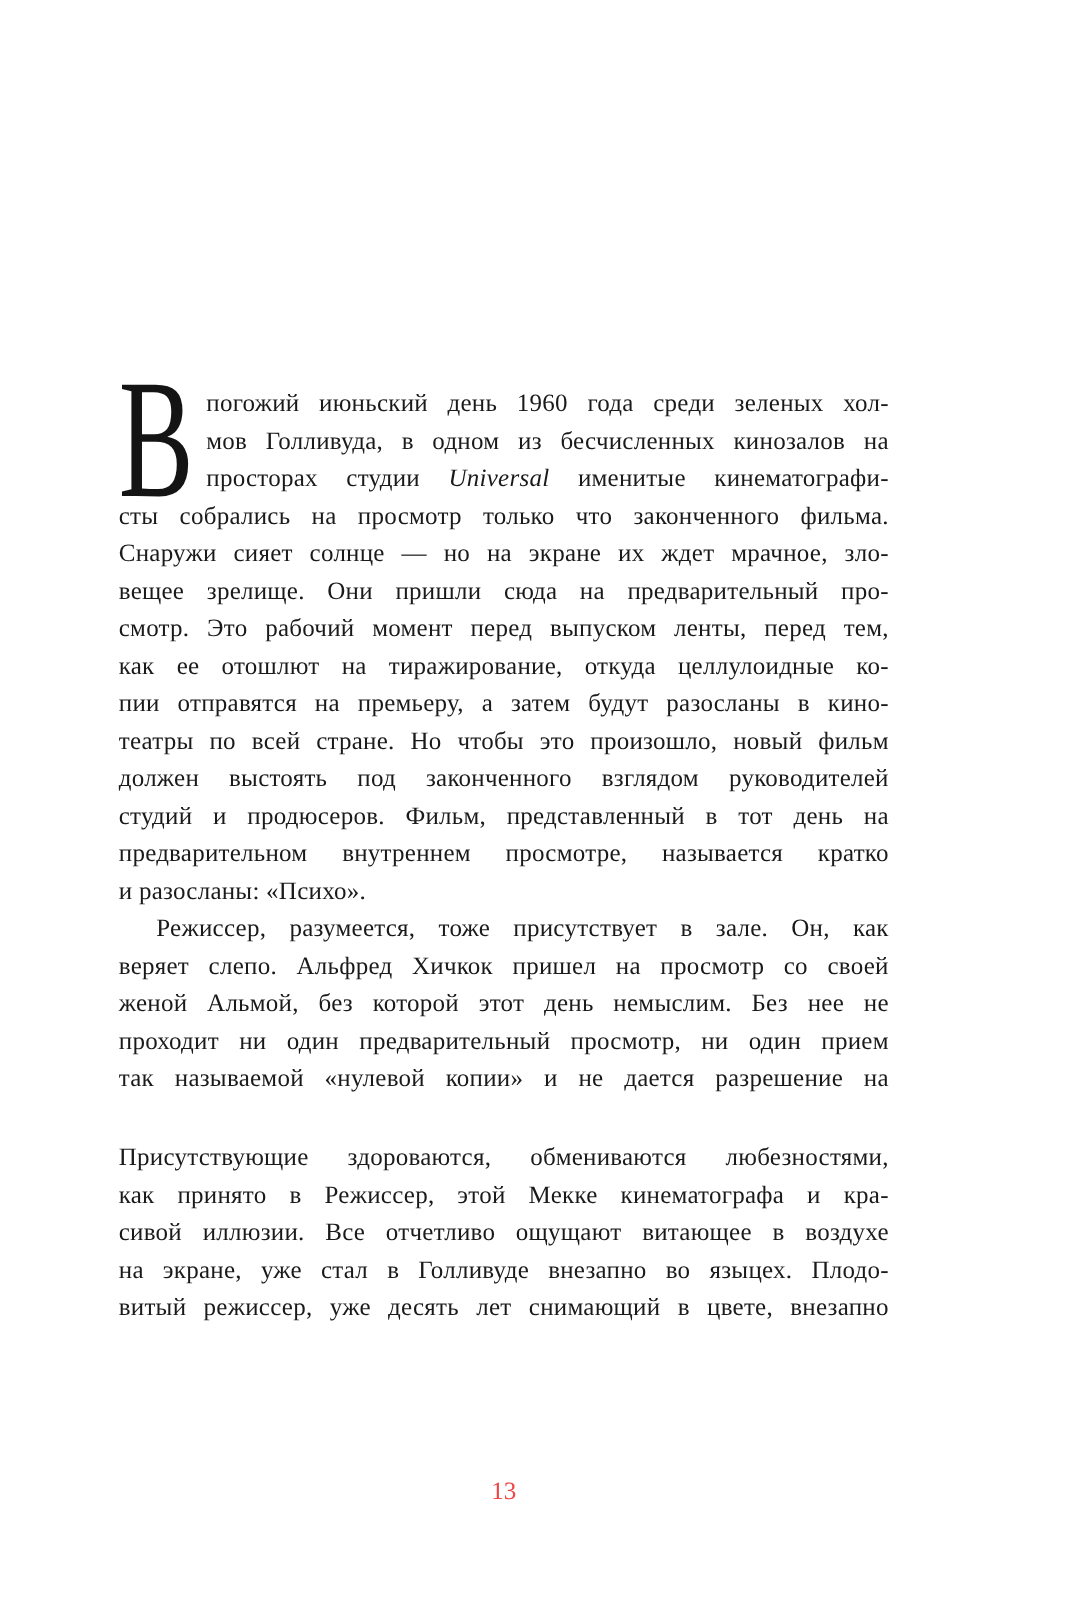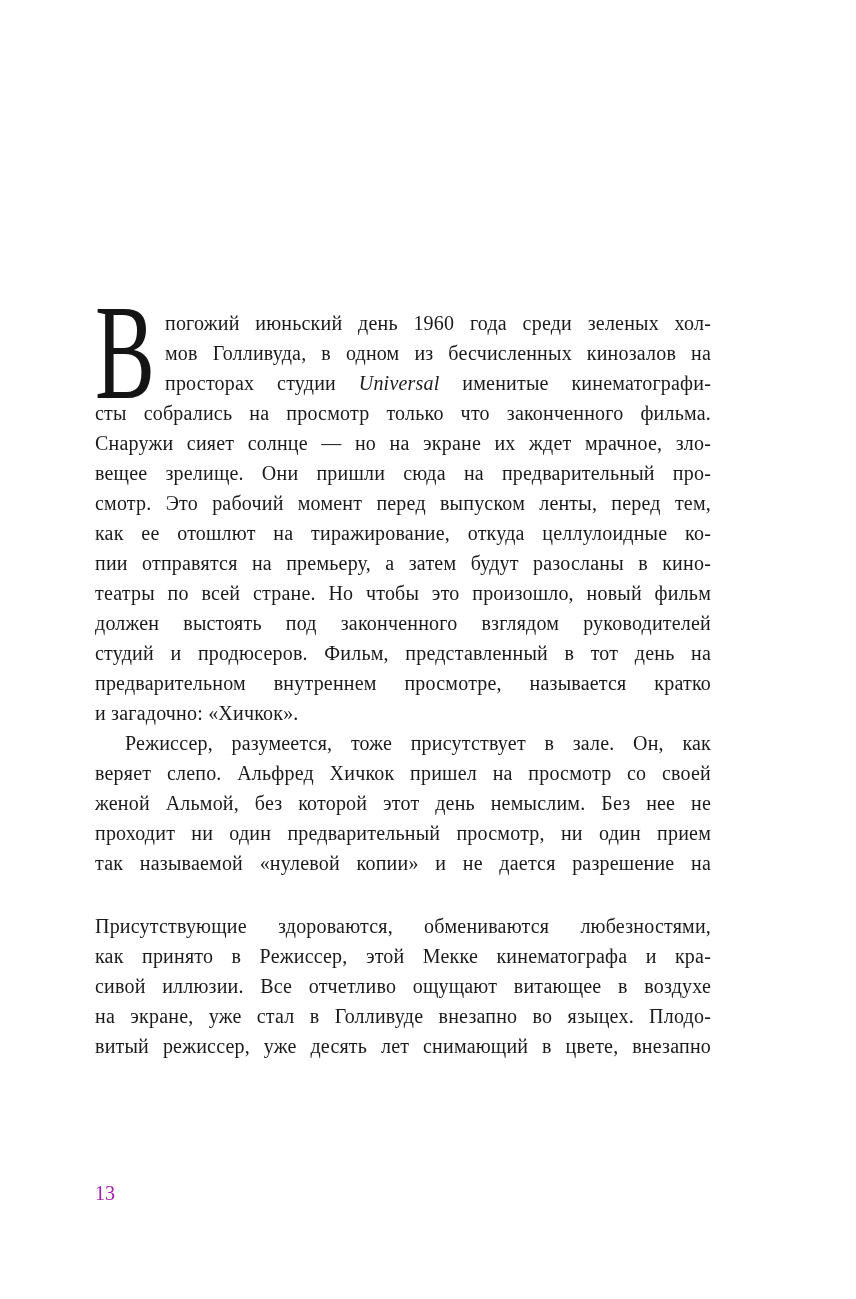--- a/index.html
+++ b/index.html
@@ -56,24 +56,24 @@
     line-height: 89px;
     transform: scaleX(0.66);
     transform-origin: 0 0;
     color: #141414;
   }
   .pagenum {
     position: absolute;
     top: 1182px;
     left: 95px;
     width: 616px;
-    text-align: left;
+    text-align: center;
     font-size: 20px;
     line-height: 22px;
-    color: #a21caf;
+    color: #ef4444;
   }
 </style>
 </head>
 <body>
 
 <div class="page">
   <div class="textblock">
 
     <section class="para">
       <span class="dropcap">В</span>
@@ -83,21 +83,21 @@
       <div class="ln">сты собрались на просмотр только что законченного фильма.</div>
       <div class="ln">Снаружи сияет солнце — но на экране их ждет мрачное, зло-</div>
       <div class="ln">вещее зрелище. Они пришли сюда на предварительный про-</div>
       <div class="ln">смотр. Это рабочий момент перед выпуском ленты, перед тем,</div>
       <div class="ln">как ее отошлют на тиражирование, откуда целлулоидные ко-</div>
       <div class="ln">пии отправятся на премьеру, а затем будут разосланы в кино-</div>
       <div class="ln">театры по всей стране. Но чтобы это произошло, новый фильм</div>
       <div class="ln">должен выстоять под законченного взглядом руководителей</div>
       <div class="ln">студий и продюсеров. Фильм, представленный в тот день на</div>
       <div class="ln">предварительном внутреннем просмотре, называется кратко</div>
-      <div class="ln last">и загадочно: «Хичкок».</div>
+      <div class="ln last">и разосланы: «Психо».</div>
     </section>
 
     <section class="para">
       <div class="ln indent">Режиссер, разумеется, тоже присутствует в зале. Он, как</div>
       <div class="ln">веряет слепо. Альфред Хичкок пришел на просмотр со своей</div>
       <div class="ln">женой Альмой, без которой этот день немыслим. Без нее не</div>
       <div class="ln">проходит ни один предварительный просмотр, ни один прием</div>
       <div class="ln">так называемой «нулевой копии» и не дается разрешение на</div>
     </section>
 

